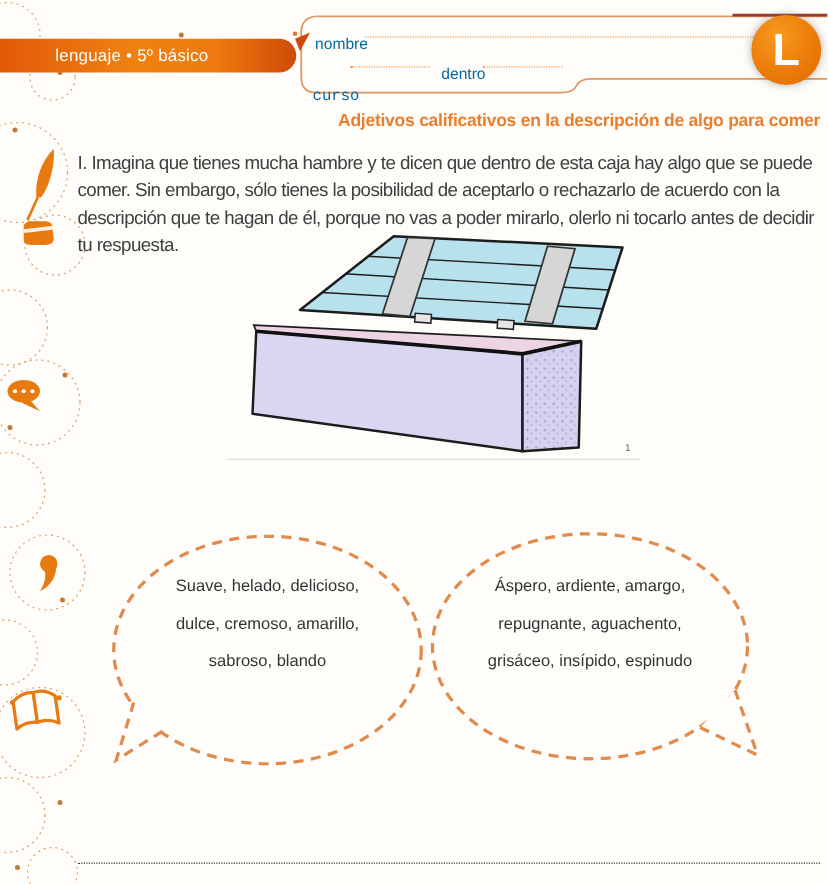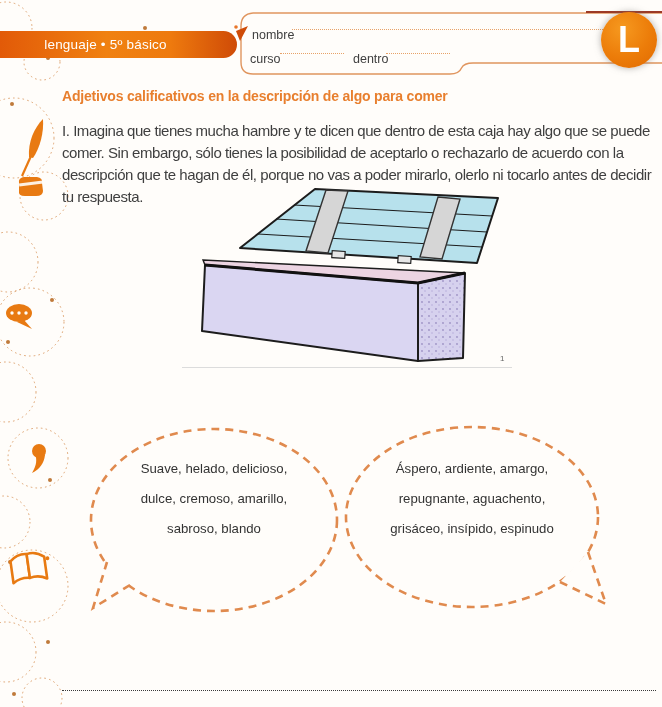--- a/index.html
+++ b/index.html
@@ -6,29 +6,29 @@
   body{width:662px;height:707px;background:#ffffff;font-family:"Liberation Sans",sans-serif;}
   .page{position:relative;width:662px;height:707px;background:#fffdfa;overflow:hidden;}
   .abs{position:absolute;}
 
   
   .subject-bar{position:absolute;left:0;top:31px;width:237px;height:27px;
     background:linear-gradient(90deg,#e25a08 0%,#f08111 45%,#ee7a0e 72%,#cf4b07 100%);
     border-radius:0 14px 14px 0;display:flex;align-items:center;justify-content:center;
     padding-right:26px;box-sizing:border-box;}
   .subject-bar span{color:#ffffff;font-size:13.5px;letter-spacing:0.2px;}
-  .hdr-label{position:absolute;color:#404040;font-size:12.5px;}
+  .hdr-label{position:absolute;color:#0369a1;font-size:12.5px;}
   .dotline{position:absolute;border-bottom:1.6px dotted #e8a268;}
   .logo{position:absolute;left:601px;top:12px;width:56px;height:56px;border-radius:50%;
     background:radial-gradient(circle at 38% 30%,#f6991f 0%,#ec7c09 55%,#e06a02 100%);
     box-shadow:0 0 7px rgba(110,110,110,.55);display:flex;align-items:center;justify-content:center;}
   .logo span{color:#fff;font-size:36px;font-weight:bold;line-height:1;}
 
   
-  .title{position:absolute;left:62px;top:88px;width:594px;margin:0;text-align:left;
+  .title{position:absolute;left:62px;top:88px;width:594px;margin:0;text-align:right;
     color:#e87f2e;font-size:14px;font-weight:bold;letter-spacing:-0.2px;}
   .para{position:absolute;left:62px;width:596px;margin:0;color:#3f3f3f;
     font-size:15px;line-height:22px;letter-spacing:-0.45px;}
   .p-instruction{top:120px;}
   .p-question-a{top:377px;}
   .p-question-b{top:631px;}
   .answer-line{position:absolute;left:62px;top:677px;width:594px;height:13px;
     border-bottom:1.5px dotted #3a3a3a;}
 
   svg text{font-family:"Liberation Sans",sans-serif;}
@@ -99,21 +99,21 @@
     <circle cx="236" cy="27" r="1.8" fill="#e8762a"></circle>
   </svg>
 
   <div class="subject-bar">
     <span>lenguaje • 5º básico</span>
   </div>
 
   <div class="hdr-label" style="left:252px;top:28px;">nombre</div>
   <div class="dotline" style="left:292px;top:29px;width:361px;"></div>
 
-  <div class="hdr-label" style="left:250px;top:52px;">curso</div>
+  <div class="hdr-label" style="left:250px;top:70px;font-family:Liberation Mono, monospace;">curso</div>
   <div class="dotline" style="left:280px;top:53px;width:64px;"></div>
 
   <div class="hdr-label" style="left:353px;top:52px;">dentro</div>
   <div class="dotline" style="left:386px;top:53px;width:64px;"></div>
 
   <div class="logo">
     <span>L</span>
   </div>
 
   <h1 class="title">Adjetivos calificativos en la descripción de algo para comer</h1>

